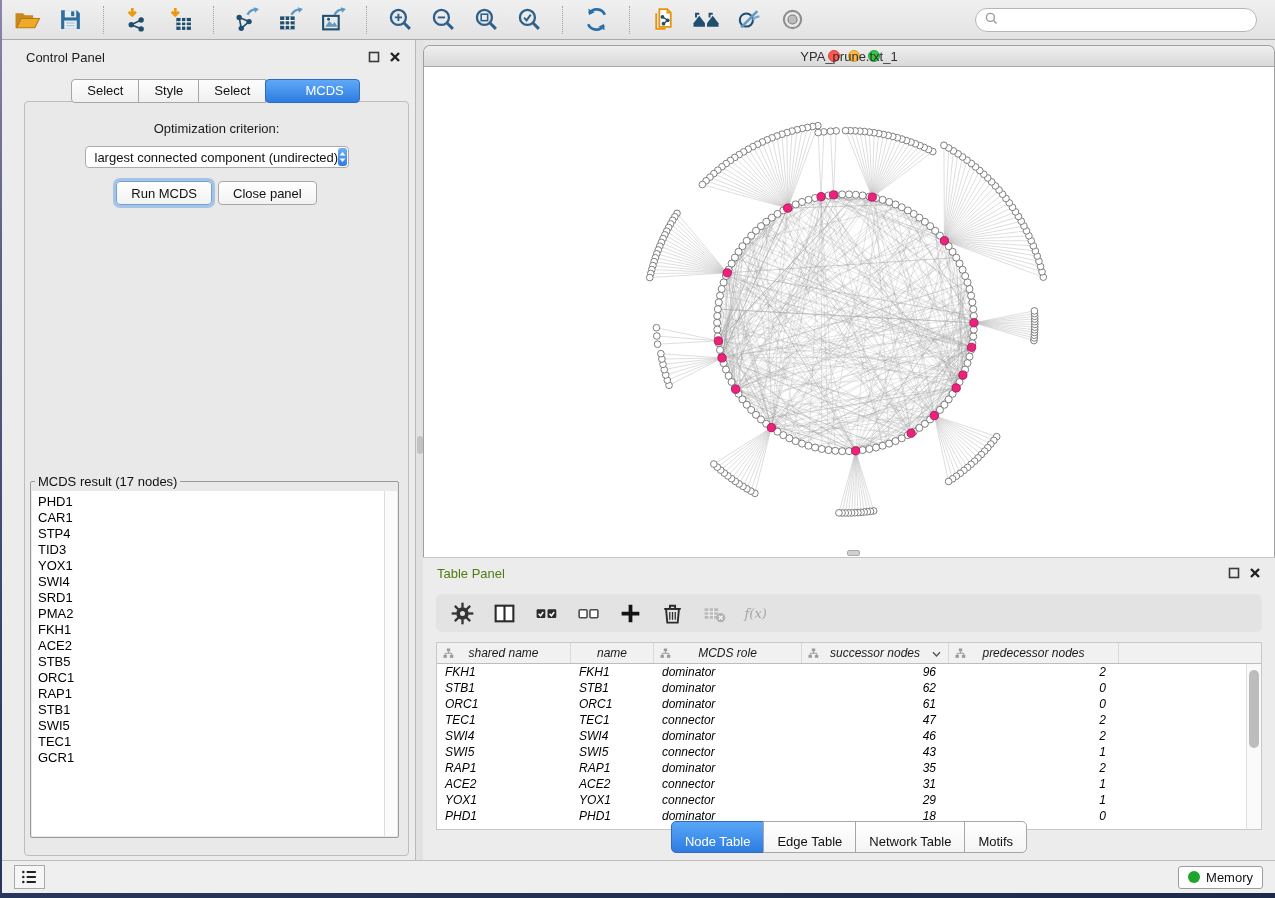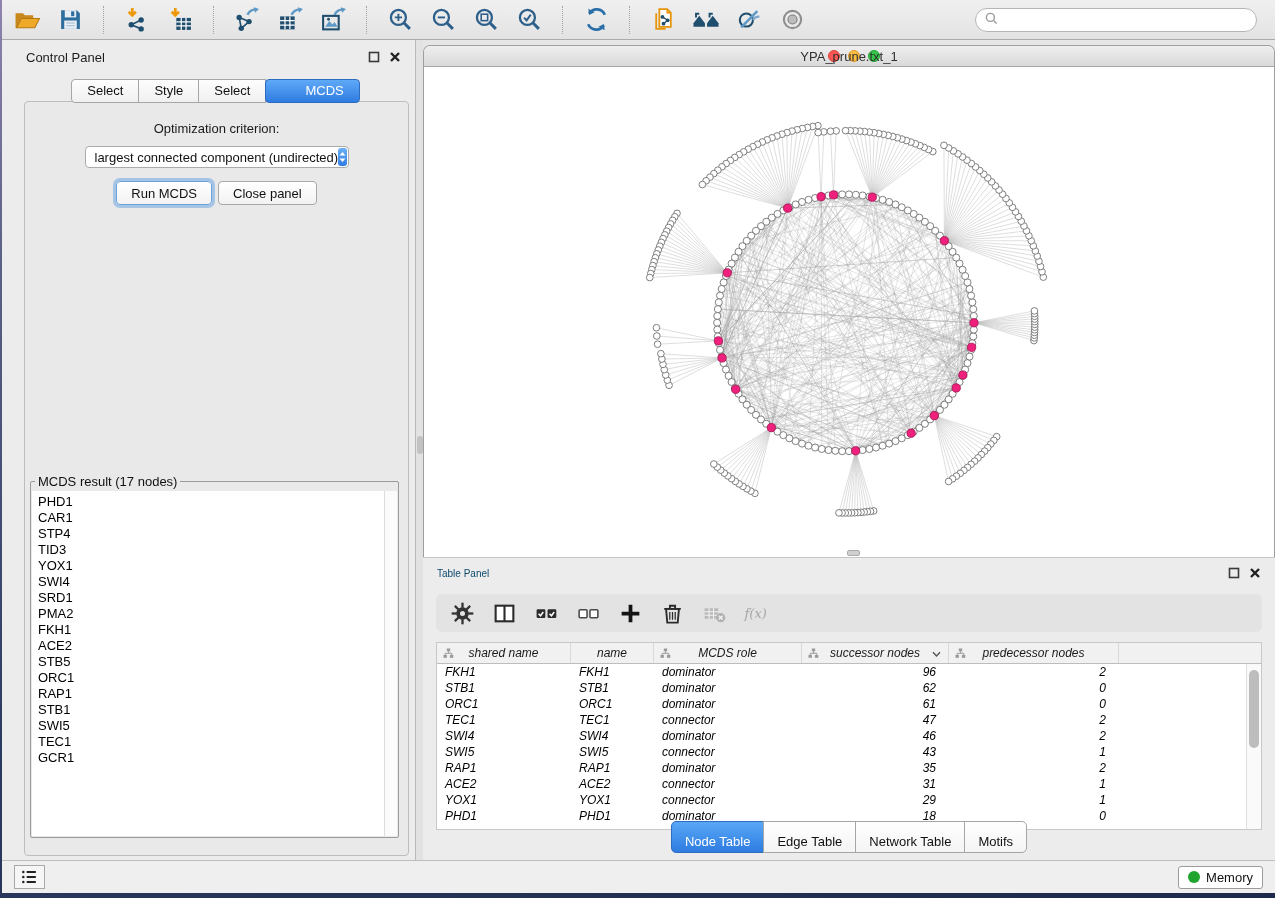--- a/index.html
+++ b/index.html
@@ -71,21 +71,21 @@
   .light.green { background:#33c748; border:1px solid #27a537; }
   .net-title { position:absolute; left:0; right:0; text-align:center; font-size:13px; color:#303030; }
   .net-canvas { flex:1; background:#fff; position:relative; }
   .net-canvas svg { display:block; }
   .hhandle { position:absolute; bottom:1px; left:423px; width:13px; height:6px; background:#cfcfcf;
     border:1px solid #aaa; border-radius:2px; }
 
   
   .table-panel { flex:1; background:#ececec; position:relative; border-top:1px solid #c6c6c6; }
   .tp-header { height:26px; display:flex; align-items:center; padding:4px 14px 0; }
-  .tp-title { font-size:10px; color:#0c4a6e; }
+  .tp-title { font-size:13px; color:#4d7c0f; }
   .tp-toolbar { position:absolute; left:13px; right:13px; top:36px; height:38px; background:#e3e3e3;
     border-radius:6px; display:flex; align-items:center; gap:16px; padding-left:13px; }
   .tp-btn { width:26px; height:26px; display:flex; align-items:center; justify-content:center; }
   .tp-table { position:absolute; left:13px; right:13px; top:84px; bottom:30px; background:#fff;
     border:1px solid #c8c8c8; overflow:hidden;font-style:italic; }
   .nt-head { display:grid; grid-template-columns:134px 83px 148px 147px 170px 1fr; height:21px;
     background:#f1f1f1; border-bottom:1px solid #bdbdbd; }
   .hcell { position:relative; text-align:center; font-size:12px; color:#1a1a1a; line-height:20px;
     border-right:1px solid #d8d8d8; white-space:nowrap; overflow:hidden; }
   .hcell.filler { border-right:none; }

